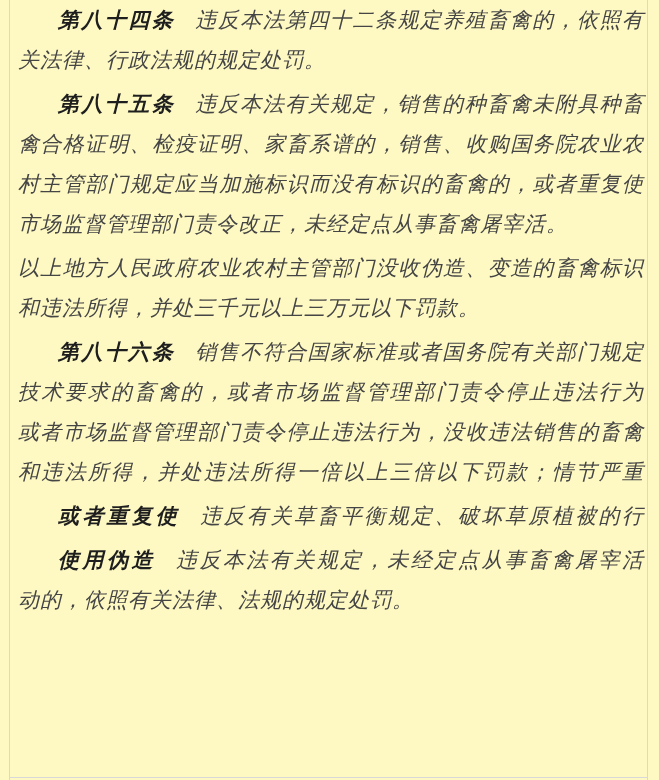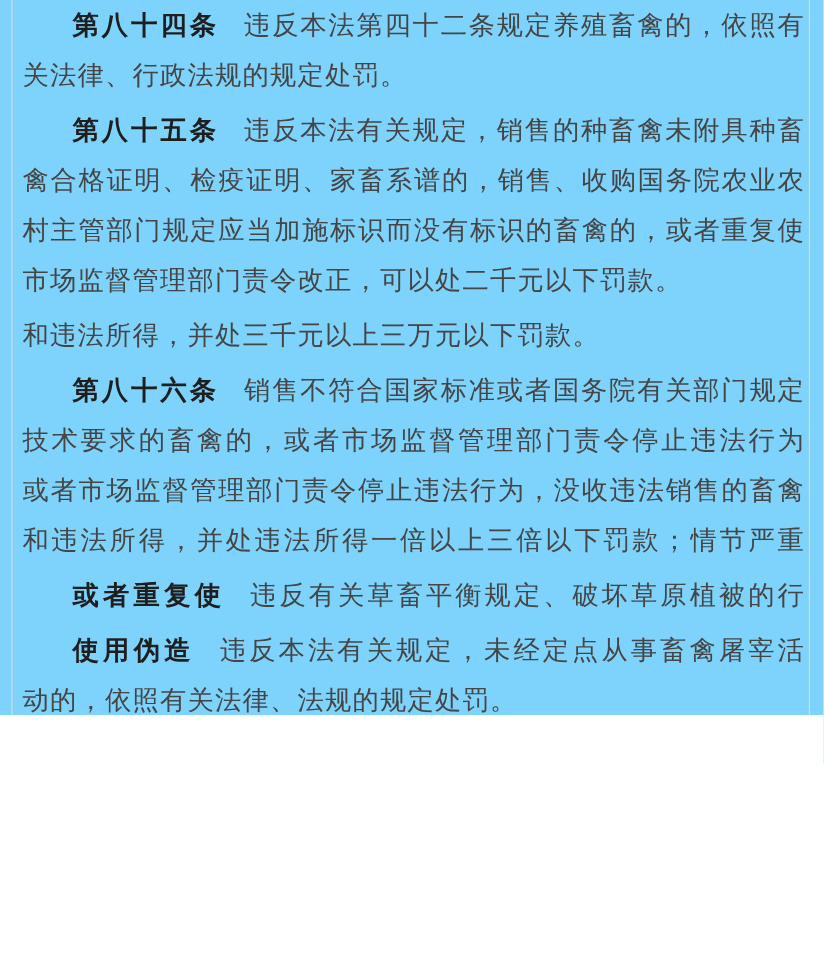--- a/index.html
+++ b/index.html
@@ -1,22 +1,23 @@
 <!DOCTYPE html>
 <html><head>
 <meta charset="utf-8">
 <style>
   html, body { margin: 0; padding: 0; background: #ffffff; }
   .sheet {
     position: relative;
     width: 659px;
-    height: 572px;
-    background: #7dd3fc;
+    height: 780px;
+    background: #fef9c3;
     overflow: hidden;
     font-family: "Liberation Serif", "DejaVu Serif", serif;
+    font-style: italic;
   }
   .page-border { position: absolute; background: #d8d8d8; }
   .page-border.left   { left: 9px;  top: 0; bottom: 0; width: 1px; }
   .page-border.right  { left: 647px; top: 0; bottom: 0; width: 1px; }
   .page-border.bottom { left: 9px; right: 11px; top: 777px; height: 1px; }
 
   .textcol {
     position: absolute;
     left: 18px;
     top: 0;
@@ -59,24 +60,25 @@
 
     <div class="para">
       <div class="line indent"><span class="art">第八十四条</span><span>违反本法第四十二条规定养殖畜禽的，依照有</span></div>
       <div class="line end"><span>关法律、行政法规的规定处罚。</span></div>
     </div>
 
     <div class="para">
       <div class="line indent"><span class="art">第八十五条</span><span>违反本法有关规定，销售的种畜禽未附具种畜</span></div>
       <div class="line"><span>禽合格证明、检疫证明、家畜系谱的，销售、收购国务院农业农</span></div>
       <div class="line"><span>村主管部门规定应当加施标识而没有标识的畜禽的，或者重复使</span></div>
-      <div class="line end"><span>市场监督管理部门责令改正，可以处二千元以下罚款。</span></div>
+      <div class="line end"><span>市场监督管理部门责令改正，未经定点从事畜禽屠宰活。</span></div>
     </div>
 
     <div class="para">
+      <div class="line"><span>以上地方人民政府农业农村主管部门没收伪造、变造的畜禽标识</span></div>
       <div class="line end"><span>和违法所得，并处三千元以上三万元以下罚款。</span></div>
     </div>
 
     <div class="para">
       <div class="line indent"><span class="art">第八十六条</span><span>销售不符合国家标准或者国务院有关部门规定</span></div>
       <div class="line"><span>技术要求的畜禽的，或者市场监督管理部门责令停止违法行为</span></div>
       <div class="line"><span>或者市场监督管理部门责令停止违法行为，没收违法销售的畜禽</span></div>
       <div class="line"><span>和违法所得，并处违法所得一倍以上三倍以下罚款；情节严重</span></div>
     </div>
 

